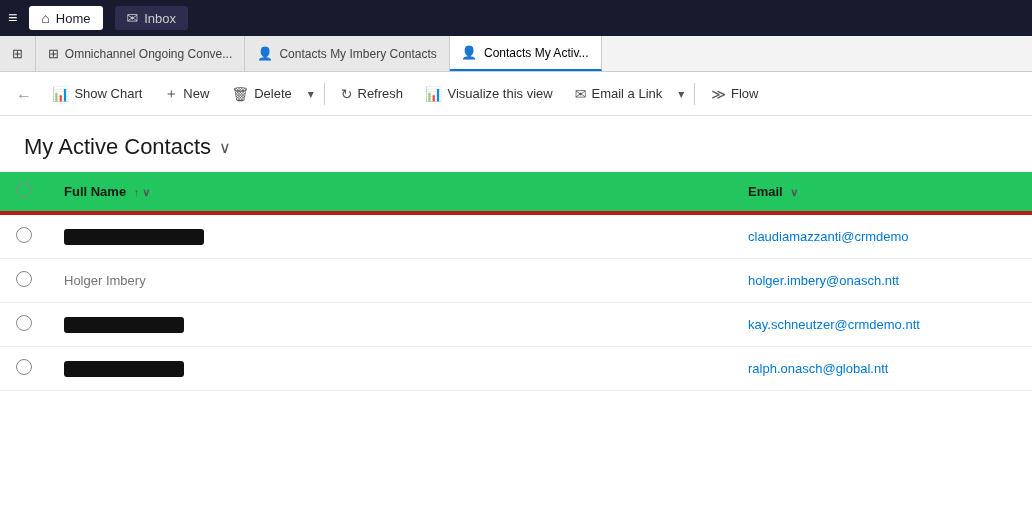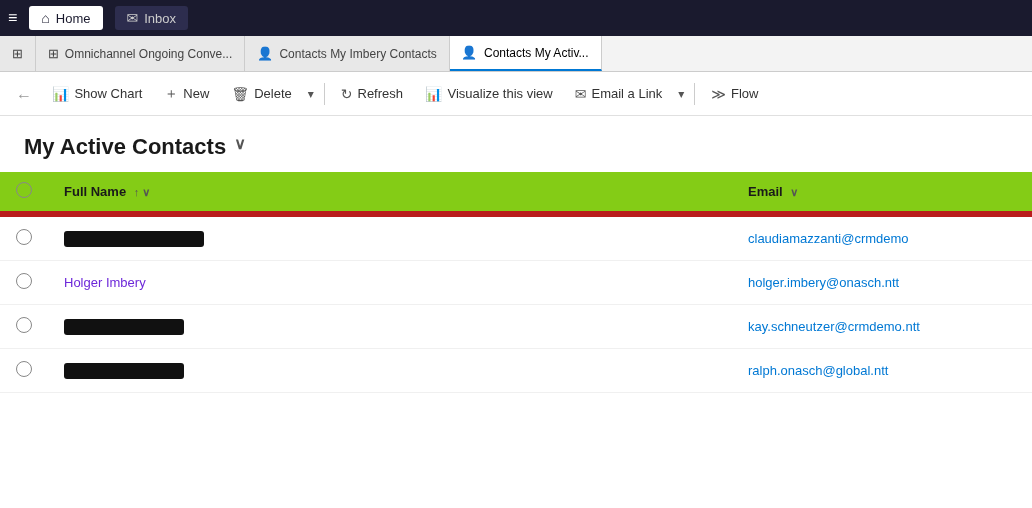--- a/index.html
+++ b/index.html
@@ -90,33 +90,33 @@
       cursor: pointer; font-size: 16px; color: #999;
       border-radius: 3px;
     }
 
     
     .page-title-area {
       padding: 18px 24px 12px 24px;
       background: #fff;
     }
     .page-title {
-      display: flex; gap: 8px;
-      font-size: 22px; font-weight: 700; color: #1a1a1a;
+      display: flex; align-items: center; gap: 8px;
+      font-size: 22px; font-weight: 400; color: #1a1a1a;
     }
     .title-chevron { font-size: 16px; color: #555; cursor: pointer; }
 
     
     .data-table {
       width: 100%;
       border-collapse: collapse;
     }
     .table-header {
-      background: #84cc16;
-      border-bottom: 6px solid #b91c1c;
+      background: #22c55e;
+      border-bottom: 4px solid #b91c1c;
       margin-left: 8px;
     }
     .table-header th {
       padding: 10px 16px;
       text-align: left;
       font-size: 13px;
       font-weight: 600;
       color: #1a1a1a;
     }
     .col-check { width: 40px; }
@@ -124,21 +124,21 @@
     .col-email { width: 300px; }
     .sort-indicator { color: #555; font-size: 11px; margin-left: 4px; }
     .email-sort { color: #555; font-size: 11px; margin-left: 4px; }
 
     .table-row td {
       padding: 12px 16px;
       border-bottom: 1px solid #f0f0f0;
       font-size: 13px;
       vertical-align: middle;
     }
-    .name-cell { color: #6d28d9; cursor: pointer; }
+    .name-cell { color: #737373; cursor: pointer; }
     .email-cell { color: #0078d4; cursor: pointer; }
     .redacted {
       display: inline-block;
       background: #111;
       border-radius: 3px;
       height: 16px;
       width: 120px;
       vertical-align: middle;
     }
     .redacted.wide { width: 140px; }

